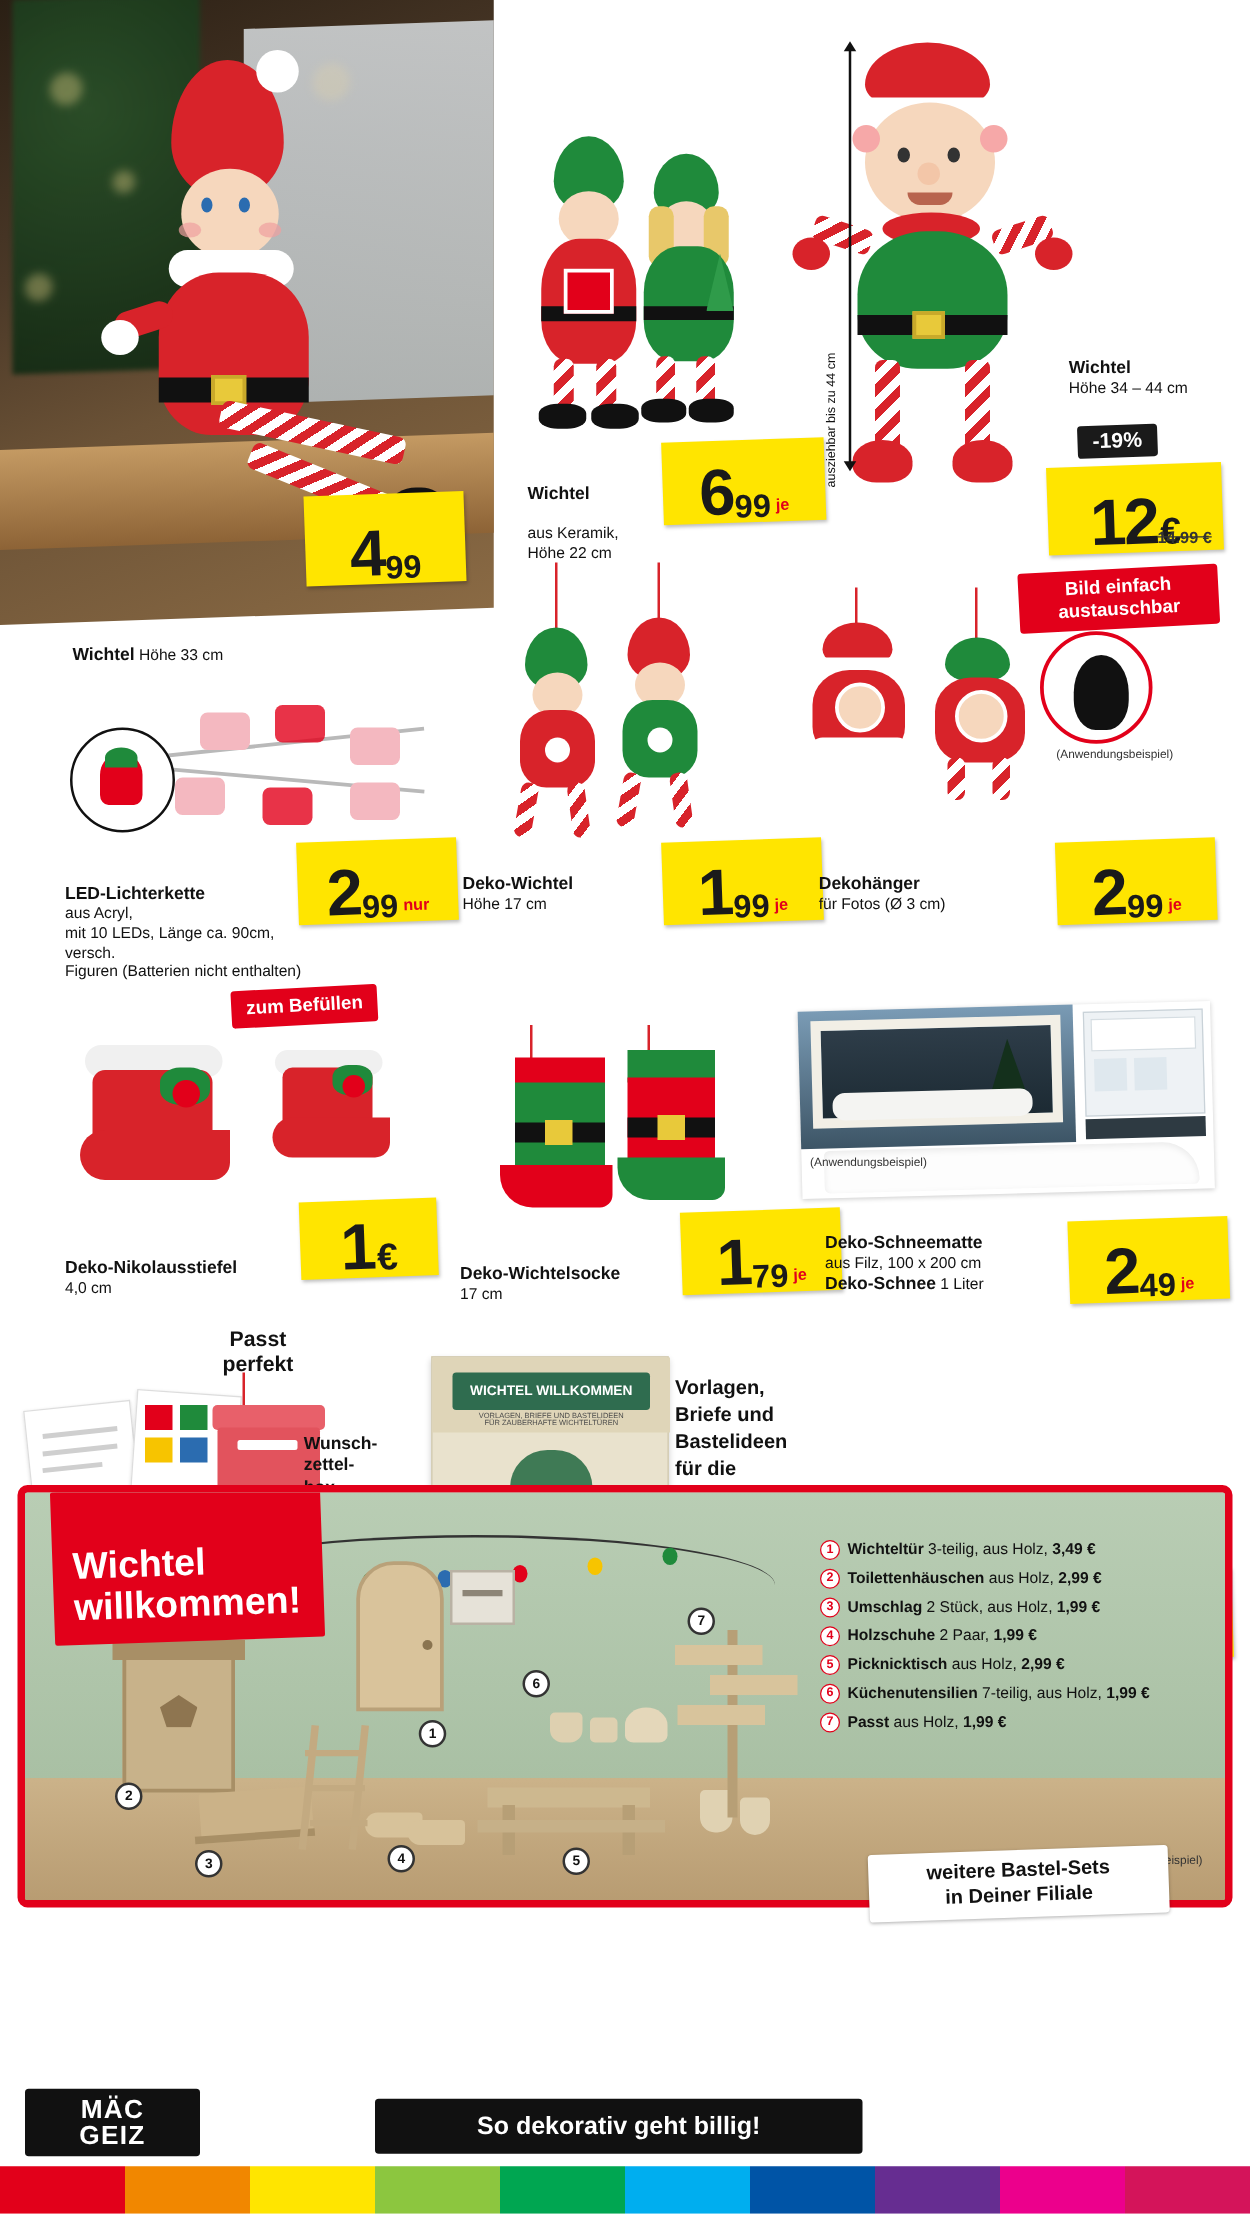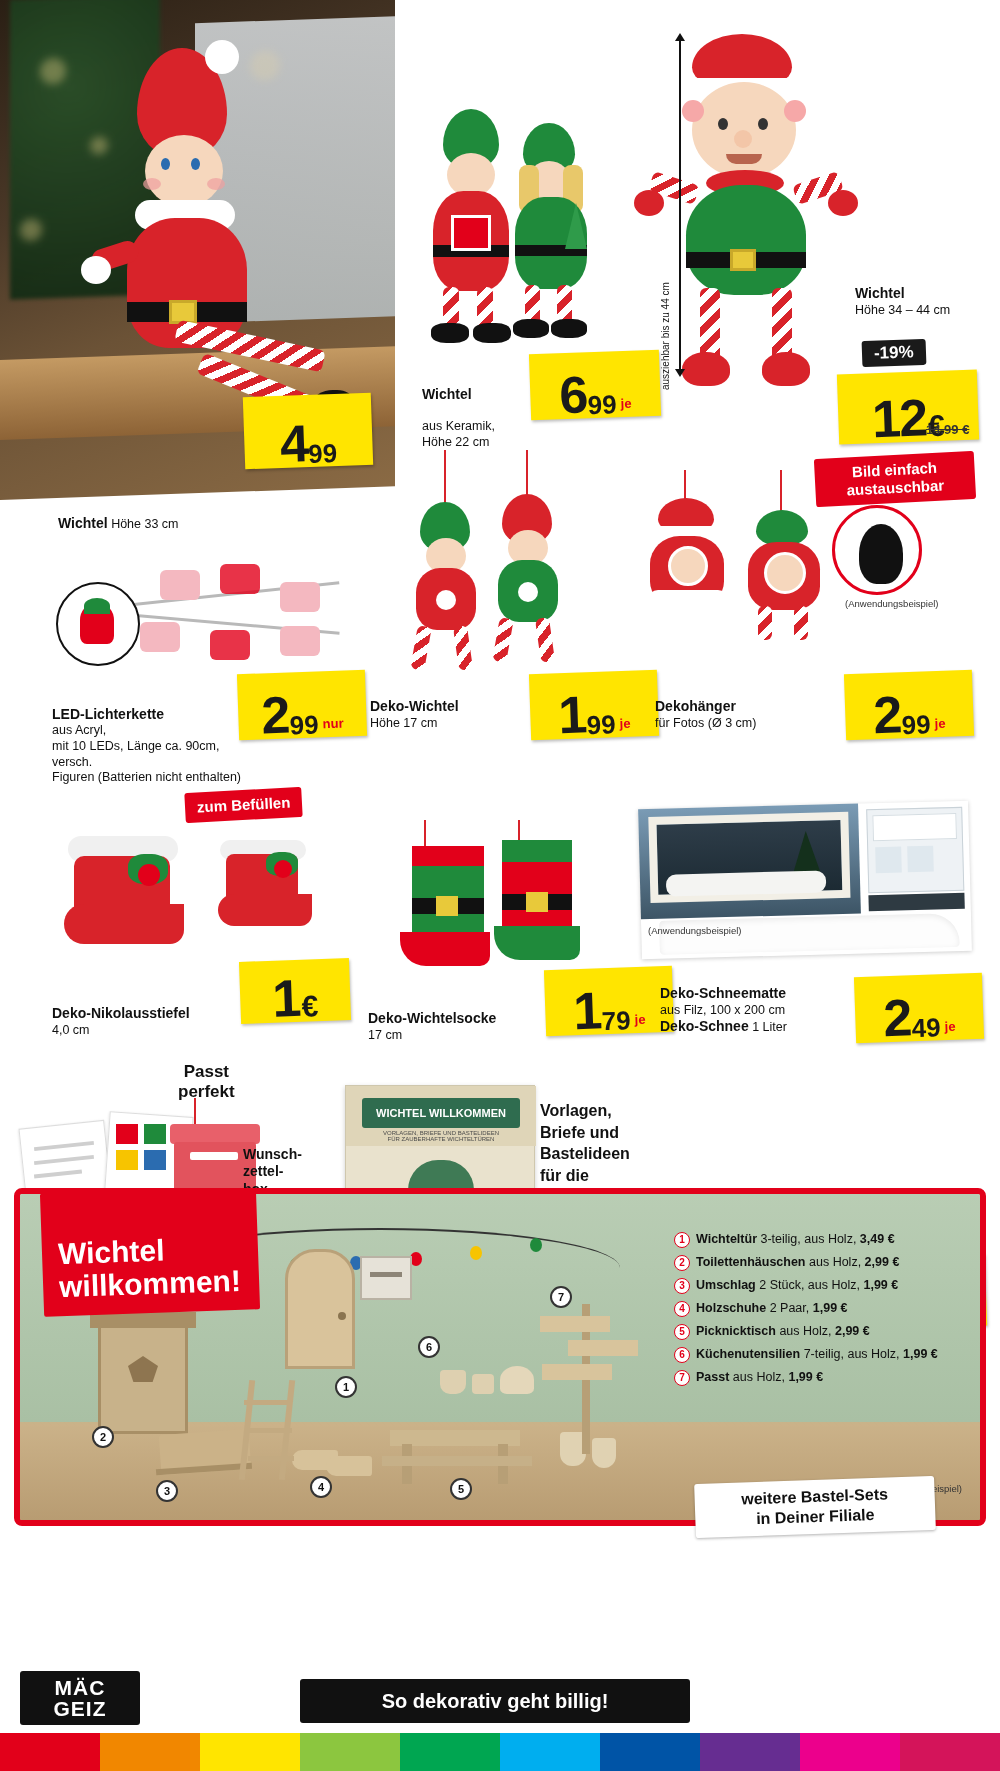--- a/index.html
+++ b/index.html
@@ -79,35 +79,35 @@
     position:absolute; left:14px; top:1188px; width:972px; height:338px;
     border:6px solid #e2001a; border-radius:8px; background:#cfe0cc; overflow:hidden;
   }
   #banner .wall { position:absolute; inset:0; background:linear-gradient(180deg,#b9cdb4 0%, #a9c0a4 70%, #c9b389 70%, #b99f75 100%); }
   #banner .floor { position:absolute; left:0; bottom:0; width:100%; height:96px; background:linear-gradient(180deg,#cbb289,#b89c72); }
   .banner-title {
     position:absolute; left:22px; top:-4px; background:#e2001a; color:#fff;
     font-weight:bold; font-size:30px; line-height:1.12; padding:10px 18px 12px 16px;
     transform:rotate(-2deg); border-radius:2px;
   }
-  .legend { position:absolute; right:16px; top:22px; width:330px; }
+  .legend { position:absolute; right:34px; top:22px; width:330px; }
   .legend li { list-style:none; font-size:12.5px; margin-bottom:7px; color:#111; }
   .legend .num {
     display:inline-block; width:16px; height:16px; border-radius:50%;
     border:1.5px solid #e2001a; color:#e2001a; font-size:10px; font-weight:bold;
     text-align:center; line-height:14px; margin-right:6px; background:#fff; vertical-align:middle;
   }
   .legend b { font-weight:bold; }
   .callout-num {
     position:absolute; width:22px; height:22px; border-radius:50%;
     background:#fff; border:2px solid #333; color:#111; font-size:11px; font-weight:bold;
     display:flex; align-items:center; justify-content:center;
   }
   .logo-box {
-    position:absolute; left:20px; bottom:46px; width:120px; height:54px;
+    position:absolute; left:20px; bottom:46px; width:140px; height:54px;
     background:#111; color:#fff; font-weight:bold; font-size:21px; line-height:1;
     display:flex; flex-direction:column; align-items:center; justify-content:center;
     border-radius:3px;
   }
   .logo-box span { letter-spacing:1px; }
   .slogan {
     position:absolute; left:300px; bottom:48px; width:390px; height:44px;
     background:#111; color:#fff; font-weight:bold; font-size:20px;
     display:flex; align-items:center; justify-content:center; border-radius:3px;
   }

